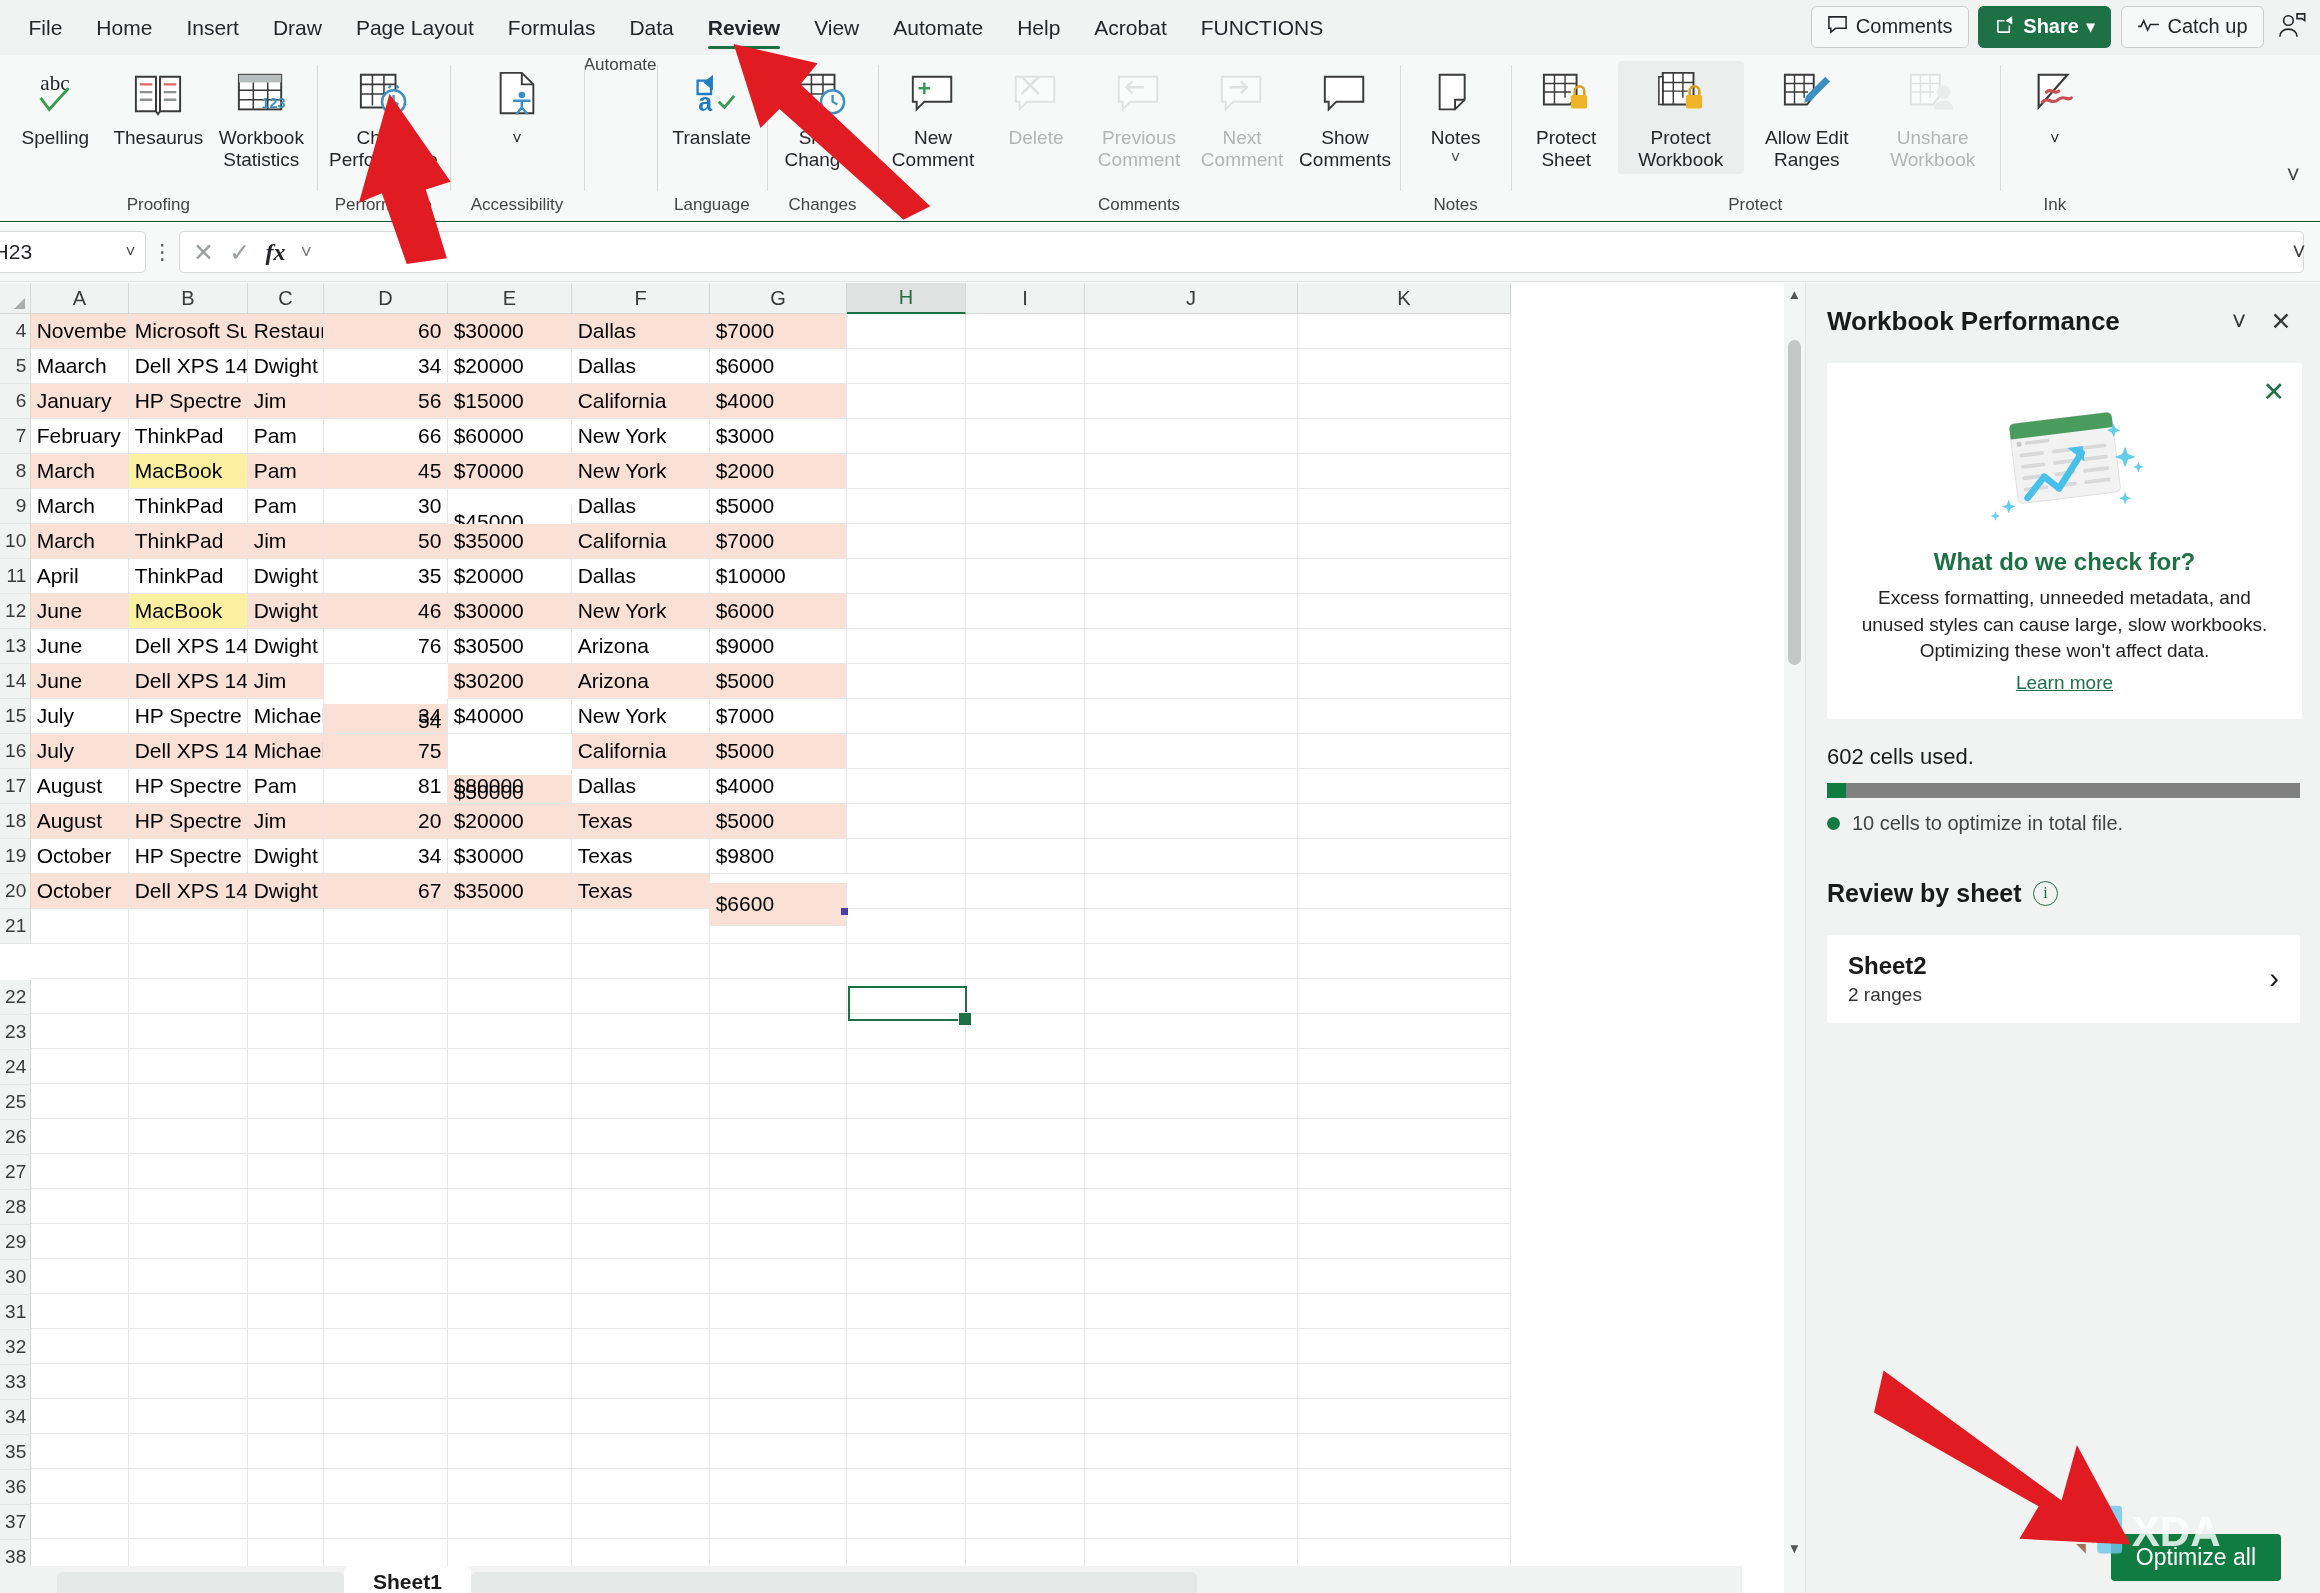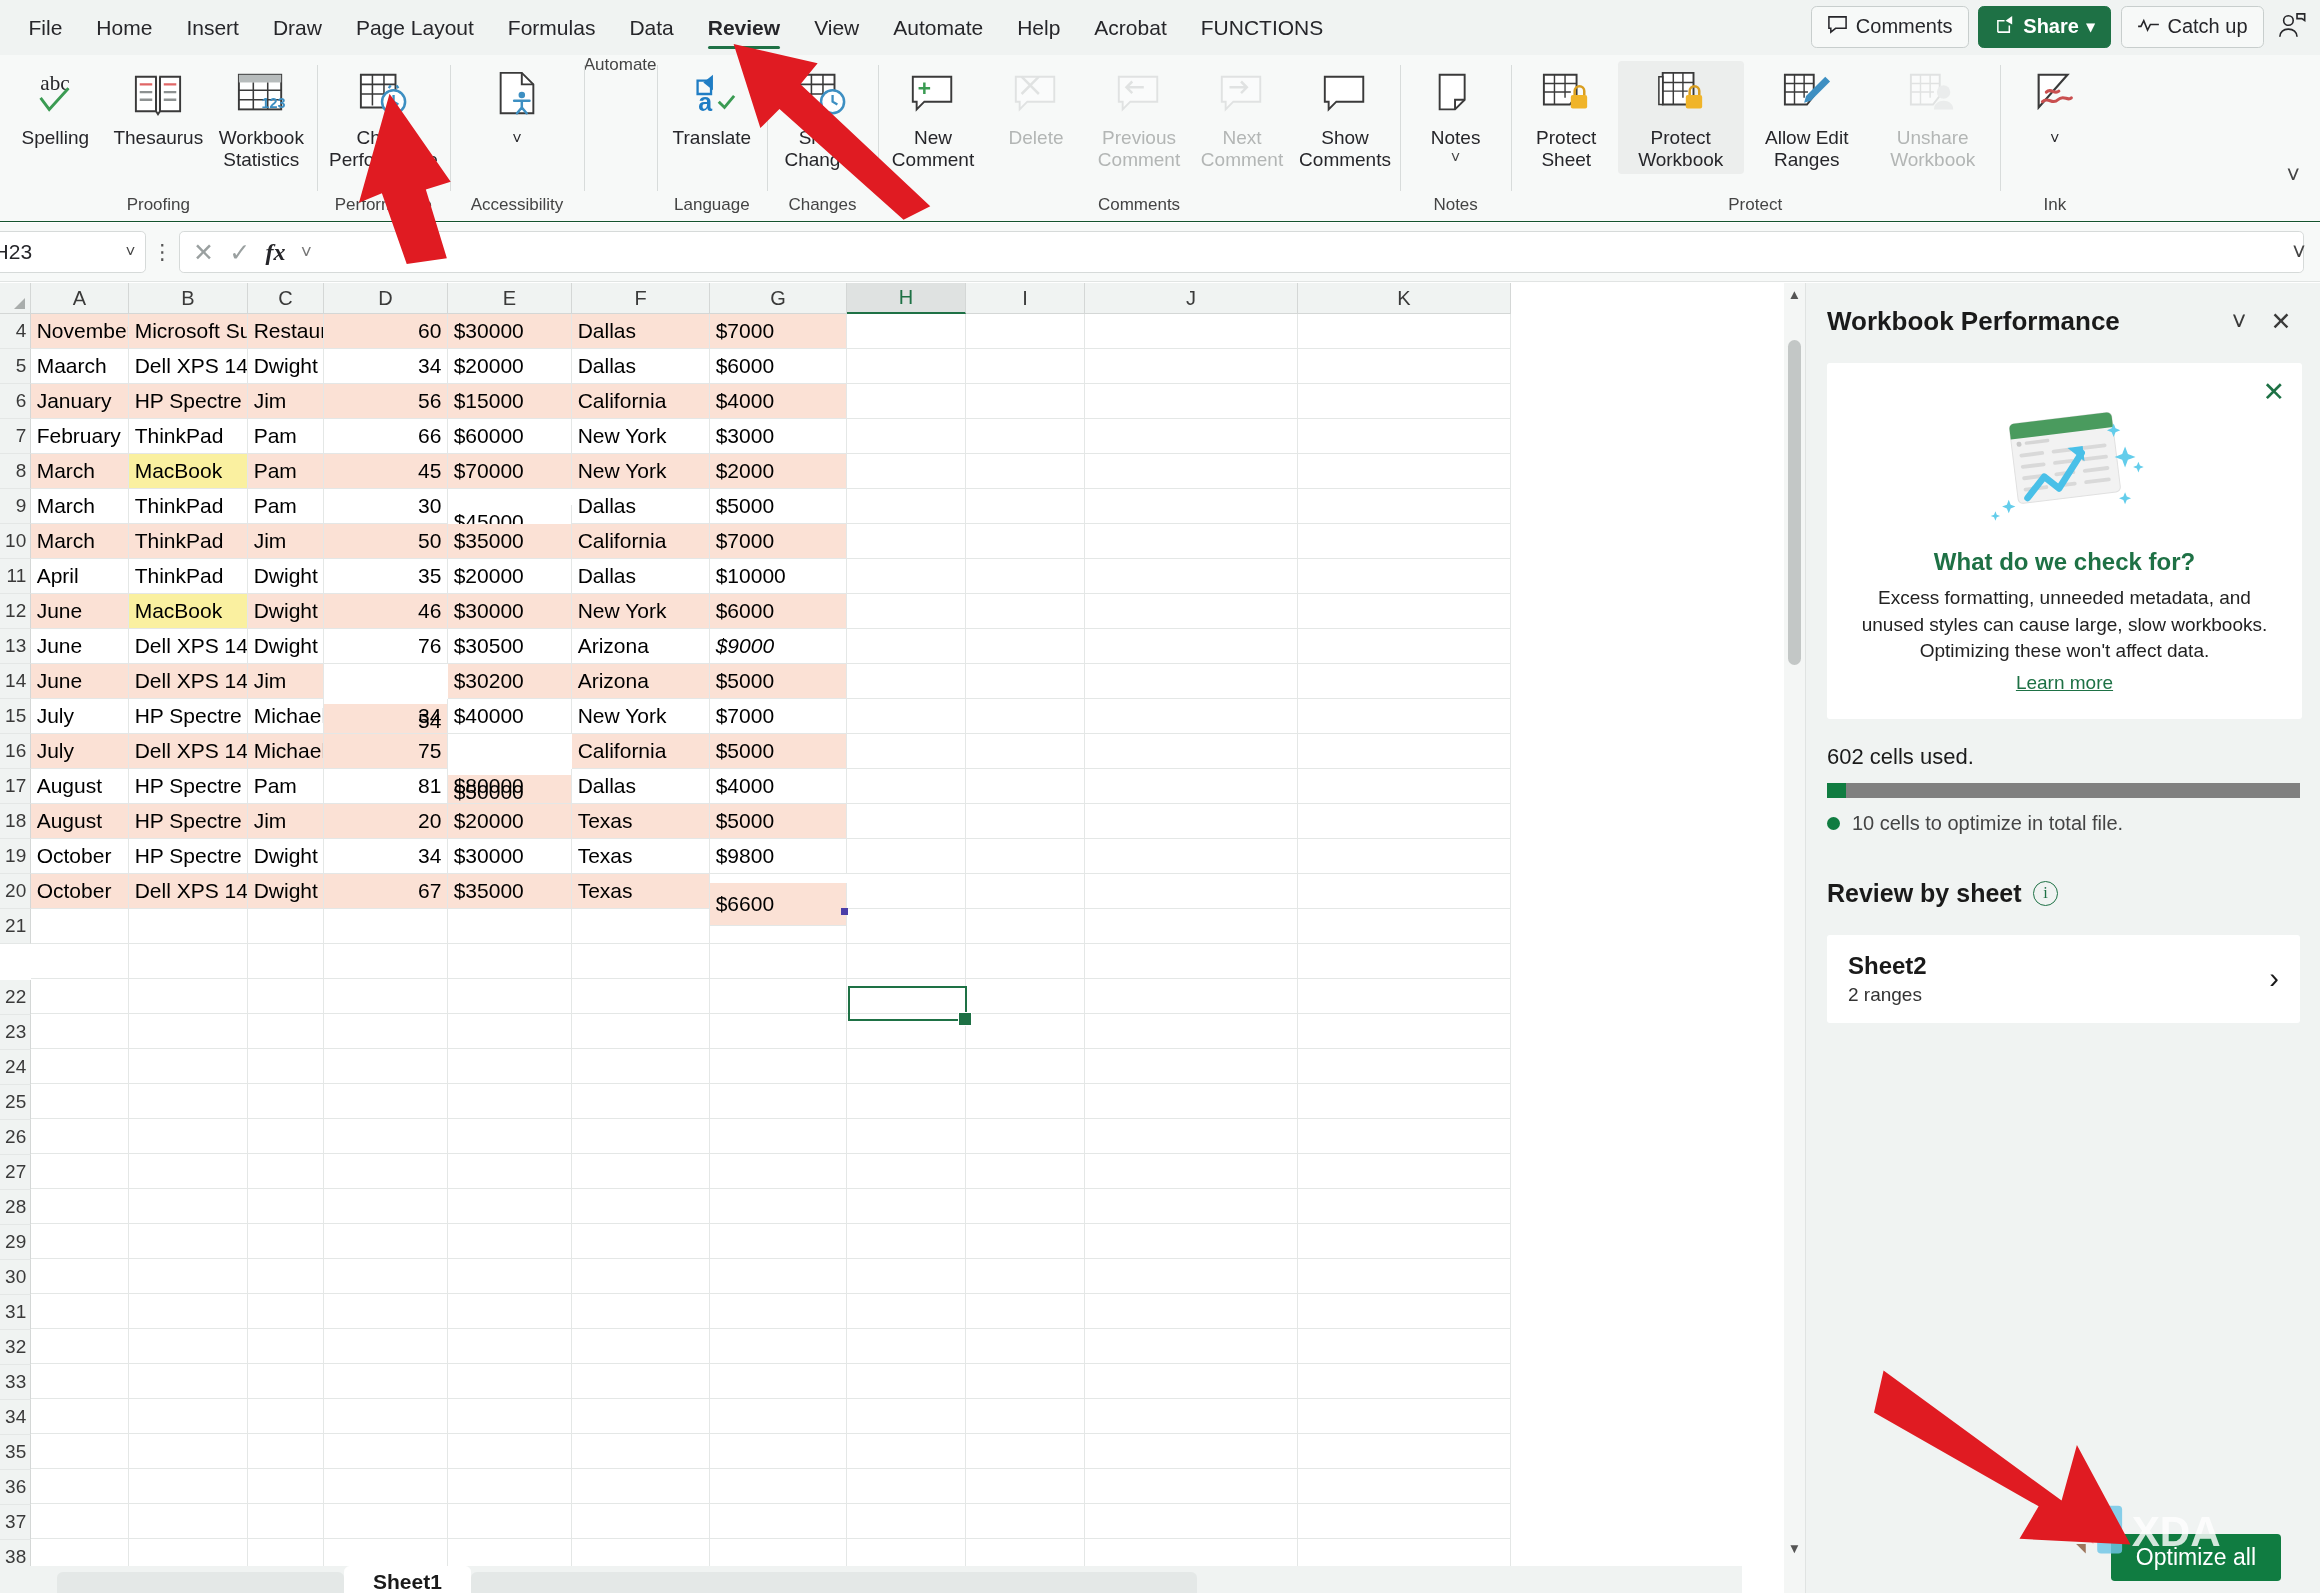--- a/index.html
+++ b/index.html
@@ -699,21 +699,21 @@
           <div class="cell" style="width: 213px; height: 35px;"></div>
           <div class="cell" style="width: 213px; height: 35px;"></div>
         </div>
         <div class="row" style="height: 35px;">
           <div class="cell" style="width: 98px; height: 35px;">June</div>
           <div class="cell" style="width: 119px; height: 35px;">Dell XPS 14</div>
           <div class="cell" style="width: 76px; height: 35px;">Dwight</div>
           <div class="cell num" style="width: 124px; height: 35px;">76</div>
           <div class="cell" style="width: 124px; height: 35px;">$30500</div>
           <div class="cell" style="width: 138px; height: 35px;">Arizona</div>
-          <div class="cell" style="width: 137px; height: 35px; font-style: italic;">$9000</div>
+          <div class="cell" style="width: 137px; height: 35px;">$9000</div>
           <div class="cell" style="width: 119px; height: 35px;"></div>
           <div class="cell" style="width: 119px; height: 35px;"></div>
           <div class="cell" style="width: 213px; height: 35px;"></div>
           <div class="cell" style="width: 213px; height: 35px;"></div>
         </div>
         <div class="row" style="height: 35px;">
           <div class="cell peach" style="width: 98px; height: 35px;">June</div>
           <div class="cell peach" style="width: 119px; height: 35px;">Dell XPS 14</div>
           <div class="cell peach" style="width: 76px; height: 35px;">Jim</div>
           <div class="cell num peach" style="width: 124px; height: 35px; margin-top: 40px;">54</div>

